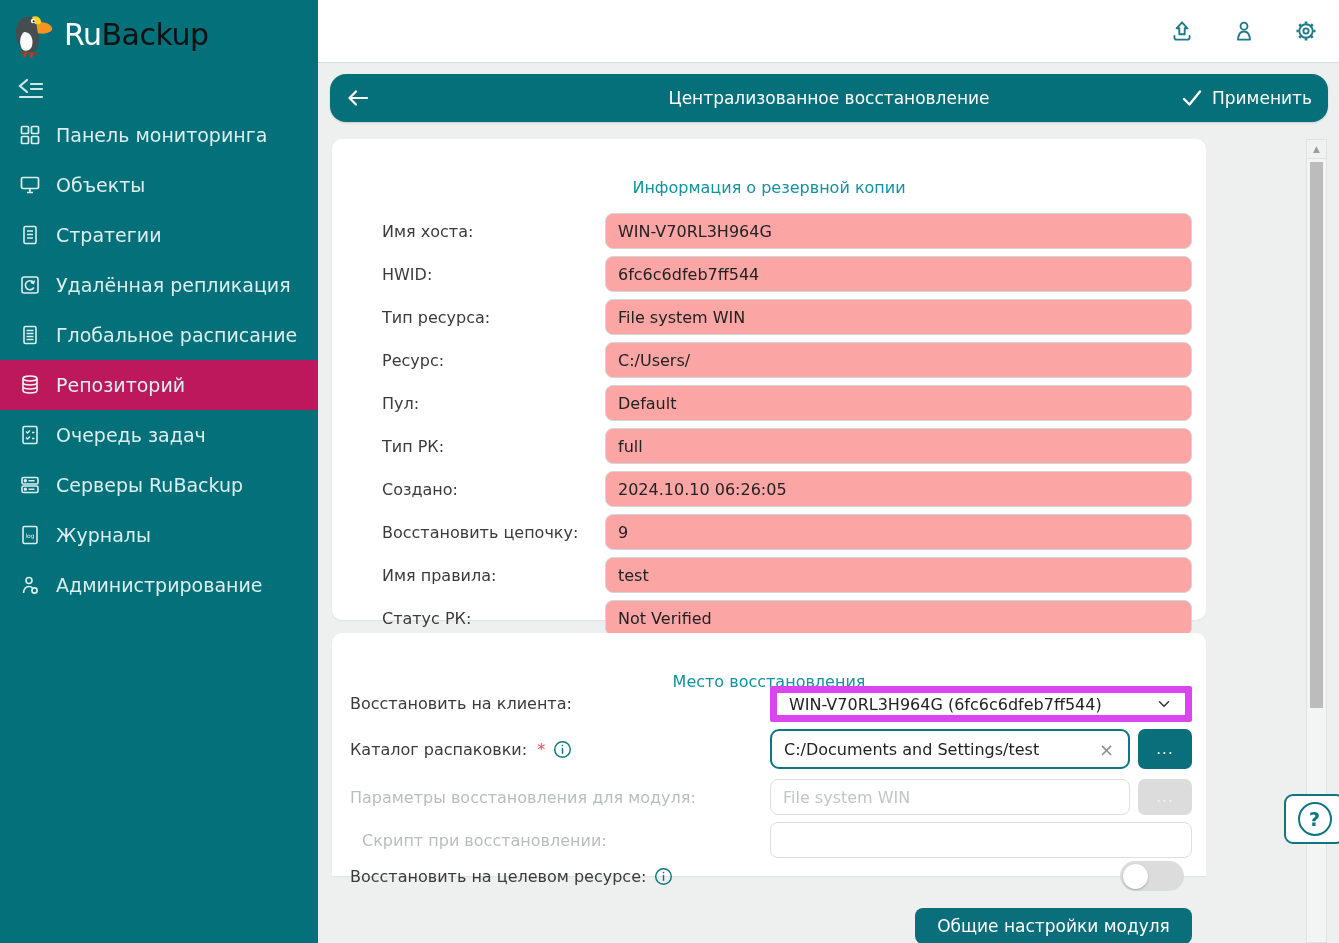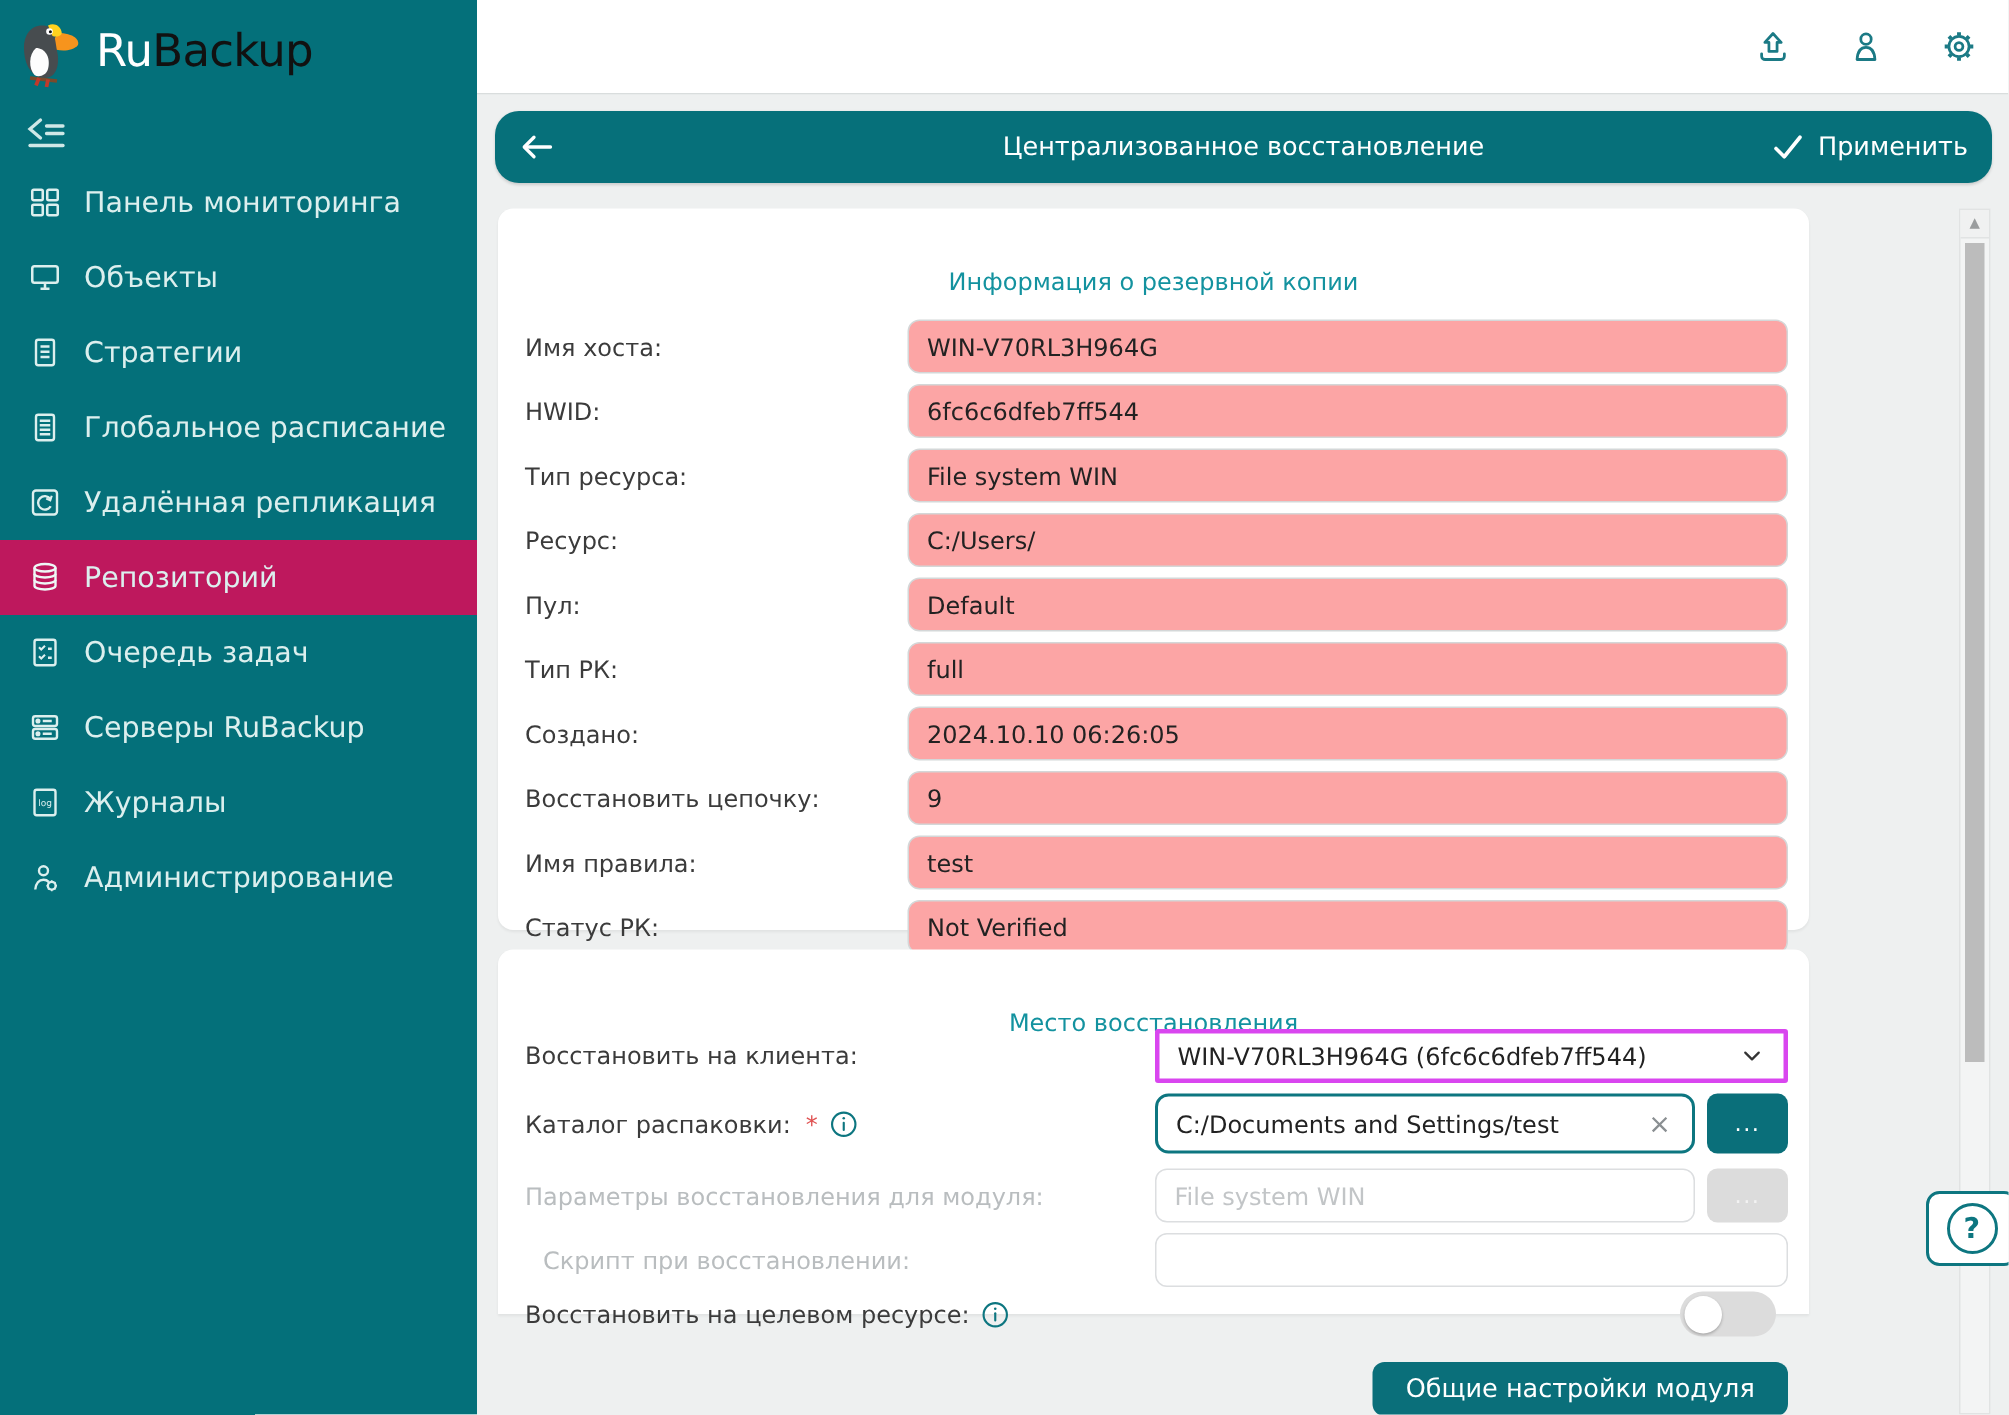--- a/index.html
+++ b/index.html
@@ -36,35 +36,35 @@
   .apply-btn { margin-left:auto; display:flex; align-items:center; gap:9px;
     padding:0 16px; height:100%; cursor:pointer; font-size:17px; }
 
   
   .card { position:absolute; left:332px; width:874px; background:#ffffff;
     border-radius:10px; box-shadow:0 1px 2px rgba(0,0,0,.06); }
   .card1 { top:139px; height:481px; }
   .card2 { top:633px; height:243px; border-radius:10px 10px 0 0; }
   .card-title { text-align:center; padding-top:15px; color:#13929f; font-size:16px;margin-top:24px; }
 
-  .rows { padding:16px 14px 0 18px; }
+  .rows { padding:16px 14px 0 18px;margin-left:32px; }
   .frow { display:flex; align-items:center; margin-bottom:7px; }
   .frow label { font-size:16px; color:#3b3b3b; }
   .tinput { margin-left:auto; width:587px; height:36px; border:1px solid #d4d7d8;
     border-radius:8px; padding:0 12px; font-size:16px; color:#222;
     font-family:"DejaVu Sans","Liberation Sans",sans-serif; background:#fca5a5; outline:none; }
 
   
   .c2-label { position:absolute; left:18px; font-size:16px; color:#3b3b3b; display:flex; align-items:center; gap:8px; }
   .c2-label.disabled { color:#b9bdbf; }
   .req { color:#e05252; margin-left:2px; }
   .info-icon { width:19px; height:19px; color:#0d7680; }
 
   .select-box { position:absolute; left:438px; top:53px; width:422px; height:36px;
-    border:3px solid #d946ef; border-radius:2px; background:#fff; cursor:pointer;
+    border:7px solid #d946ef; border-radius:2px; background:#fff; cursor:pointer;
     display:flex; align-items:center; padding:0 12px; font-size:16px; color:#222; }
   .select-box .chev { margin-left:auto; width:18px; height:18px; color:#333; }
 
   .unpack-input { position:absolute; left:438px; top:96px; width:360px; height:40px;
     border:2px solid #0d7680; border-radius:9px; background:#fff;
     display:flex; align-items:center; padding:0 10px 0 12px; font-size:16px; color:#222; }
   .clear-x { margin-left:auto; color:#8a8f92; font-size:18px; cursor:pointer; padding:0 4px; }
 
   .dots-btn { position:absolute; width:54px; border-radius:7px; color:#fff; font-size:15px;
     display:flex; align-items:center; justify-content:center; letter-spacing:1px; }
@@ -158,35 +158,35 @@
         <svg width="22" height="22" viewBox="0 0 22 22" fill="none" stroke="#dcefee" stroke-width="1.6">
           <rect x="5" y="2.5" width="12" height="17" rx="1.5"></rect>
             <path d="M8 7h6M8 10.5h6M8 14h6"></path>
         </svg>
         </span>
       <span>Стратегии</span>
     </div>
     <div class="nav-item">
       <span class="nav-icon">
         <svg width="22" height="22" viewBox="0 0 22 22" fill="none" stroke="#dcefee" stroke-width="1.6">
-          <rect x="5" y="2.5" width="12" height="17" rx="1.5"></rect>
-            <path d="M7.5 6.5h7M7.5 9.5h7M7.5 12.5h7M7.5 15.5h7"></path>
-        </svg>
-        </span>
-      <span>Глобальное расписание</span>
-    </div>
-    <div class="nav-item">
-      <span class="nav-icon">
-        <svg width="22" height="22" viewBox="0 0 22 22" fill="none" stroke="#dcefee" stroke-width="1.6">
           <rect x="3" y="3" width="16" height="16" rx="2"></rect>
           <path d="M14.5 8.5 A4.5 4.5 0 1 0 14.8 13.5"></path>
             <path d="M15.5 6.5 L14.5 9.5 L11.8 8.4" stroke-width="1.4"></path>
         </svg>
         </span>
       <span>Удалённая репликация</span>
+    </div>
+    <div class="nav-item">
+      <span class="nav-icon">
+        <svg width="22" height="22" viewBox="0 0 22 22" fill="none" stroke="#dcefee" stroke-width="1.6">
+          <rect x="5" y="2.5" width="12" height="17" rx="1.5"></rect>
+            <path d="M7.5 6.5h7M7.5 9.5h7M7.5 12.5h7M7.5 15.5h7"></path>
+        </svg>
+        </span>
+      <span>Глобальное расписание</span>
     </div>
     <div class="nav-item selected">
       <span class="nav-icon">
         <svg width="22" height="22" viewBox="0 0 22 22" fill="none" stroke="#eef7f6" stroke-width="1.6">
           <ellipse cx="11" cy="4.5" rx="7" ry="2.5"></ellipse>
           <path d="M4 4.5v4c0 1.4 3.1 2.5 7 2.5s7-1.1 7-2.5v-4"></path>
           <path d="M4 8.5v4c0 1.4 3.1 2.5 7 2.5s7-1.1 7-2.5v-4"></path>
           <path d="M4 12.5v4c0 1.4 3.1 2.5 7 2.5s7-1.1 7-2.5v-4"></path>
         </svg>
         </span>

